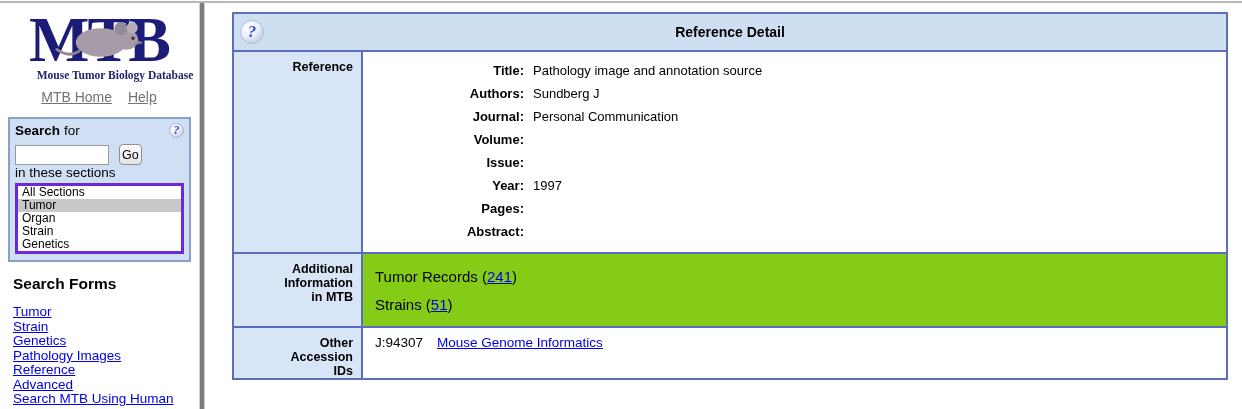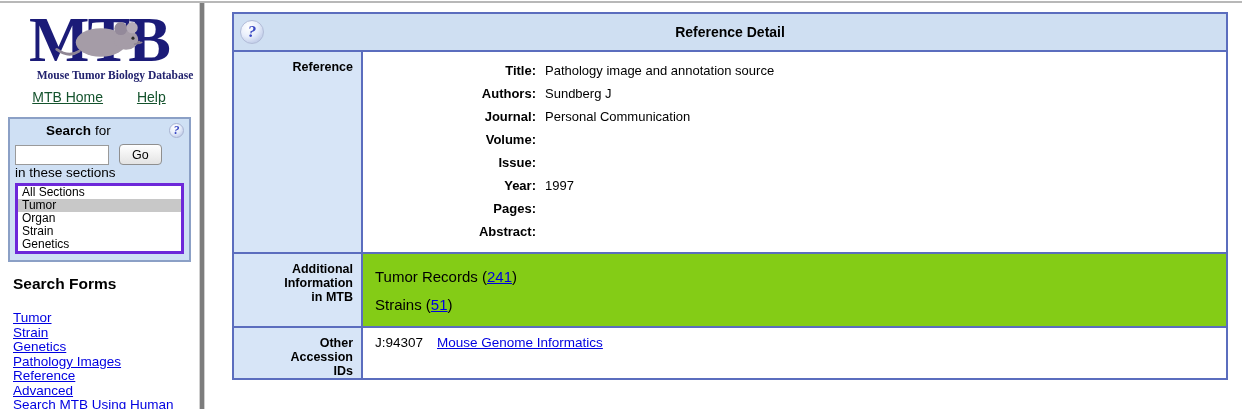--- a/index.html
+++ b/index.html
@@ -11,45 +11,45 @@
   
   .sidebar { position:absolute; left:0; top:3px; width:198px; }
 
   .logo-wrap { position:relative; text-align:center; padding-top:6px; }
   .logo-mtb { font-family:"Liberation Serif", serif; font-weight:bold; font-size:64px;
               line-height:62px; color:#1b1b78; letter-spacing:-2px; }
   .mouse-svg { position:absolute; left:50%; top:10px; transform:translateX(-44%); }
   .logo-sub { font-family:"Liberation Serif", serif; font-weight:bold; font-size:11.5px;
               color:#22226e; margin-top:-2px;padding-left:32px; }
   .home-links { text-align:center; margin-top:8px; font-size:14px; }
-  .home-links a { color:#14532d; text-decoration:underline; margin:0 15px; }
+  .home-links a { color:#737373; text-decoration:underline; margin:0 6px; }
 
   a.link { color:#0000e0; text-decoration:underline; cursor:pointer; }
 
   .search-box { margin:12px 7px 0 8px; background:#cfe0f4; border:2px solid #8ba0c6; padding:4px 5px 6px 5px; }
-  .search-title { display:flex; align-items:center; font-size:13.5px;margin-left:31px; }
+  .search-title { display:flex; align-items:center; font-size:13.5px; }
   .search-title .bold { font-weight:bold; }
   .search-title .rest { margin-left:4px; }
   .help-mini { margin-left:auto; width:15px; height:15px; border-radius:50%;
                background:radial-gradient(circle at 35% 28%, #ffffff 0%, #e8eefb 45%, #aebcdf 100%);
                border:1px solid #aab4d2; color:#3a49c4; font-family:"Liberation Serif", serif;
                font-weight:bold; font-style:italic; font-size:12px; line-height:13px;
                text-align:center; cursor:pointer; }
   .search-row { display:flex; align-items:center; margin-top:6px; }
   .search-input { width:94px; height:20px; border:1px solid #9a9a9a; background:#fff; padding:0 3px; font-size:12px; }
-  .go-btn { margin-left:10px; height:21px; padding:0 12px; font-size:12.5px;
+  .go-btn { margin-left:10px; height:21px; padding:0 2px; font-size:12.5px;
             border:1px solid #8f8f8f; border-radius:4px;
             background:linear-gradient(#ffffff, #e3e3e3); cursor:pointer; }
   .sections-label { font-size:13.5px; }
   .listbox { margin-top:3px; background:#ffffff; border:3px solid #6d28d9; }
   .listbox .option { font-size:12px; line-height:13px; padding:0 0 0 4px; cursor:pointer; }
   .listbox .option.selected { background:#c8c8c8; }
 
   .forms { padding:13px 0 0 13px; }
-  .forms-heading { font-size:15.5px; font-weight:bold; margin-bottom:18px; }
+  .forms-heading { font-size:15.5px; font-weight:bold; margin-bottom:12px; }
   .forms a { display:block; color:#0000e0; text-decoration:underline; font-size:13.5px; line-height:14.5px; }
 
   
   .divider { position:absolute; left:199px; top:3px; width:6px; height:406px;
              background:#7d7d7d; border-left:1px solid #d0d0d0; border-right:1px solid #d0d0d0; cursor:col-resize; }
 
   
   .main { position:absolute; left:232px; top:12px; width:996px; }
   .panel { border:2px solid #5b6dbe; background:#fff; }
 
@@ -60,21 +60,21 @@
                font-weight:bold; font-style:italic; font-size:17px; line-height:22px;
                text-align:center; cursor:pointer; z-index:2; }
   .panel-title { position:absolute; left:0; right:0; text-align:center; font-size:14px; font-weight:bold; }
 
   .row { display:flex; border-top:2px solid #5b6dbe; }
   .label-cell { width:129px; min-width:129px; background:#d7e5f7; border-right:2px solid #5b6dbe;
                 text-align:right; font-weight:bold; font-size:12.5px; line-height:14px;
                 padding:8px 8px 0 40px; }
   .content-cell { flex:1; }
 
-  .ref-content { padding:7px 0 9px 12px;border-radius:17px; }
+  .ref-content { padding:7px 0 9px 0;border-radius:17px; }
   .field { display:flex; line-height:23px; font-size:13px; }
   .field-label { width:170px; min-width:170px; text-align:right; font-weight:bold; padding-right:9px; }
   .field-value { }
 
   .addl-content { background:#84cc16; padding:9px 0 7px 12px; font-size:15px; }
   .addl-line { line-height:28px; }
 
   .acc-content { padding:7px 0 0 12px; font-size:13.5px; }
   .acc-id { margin-right:14px; }
 </style>

